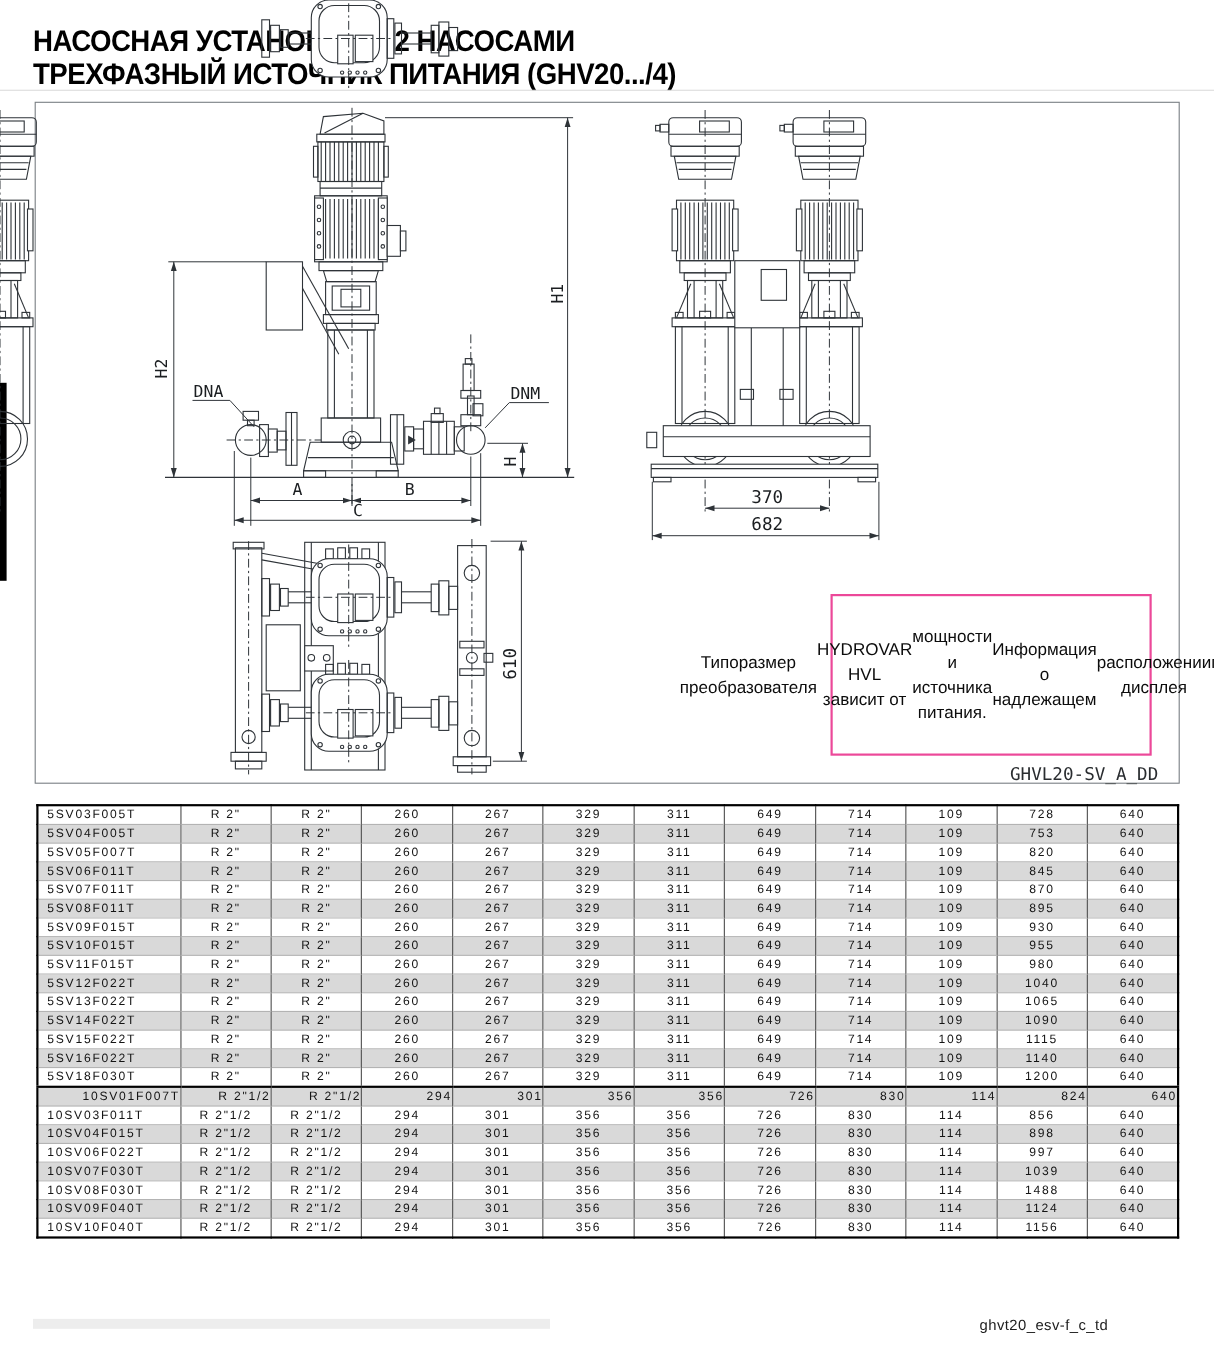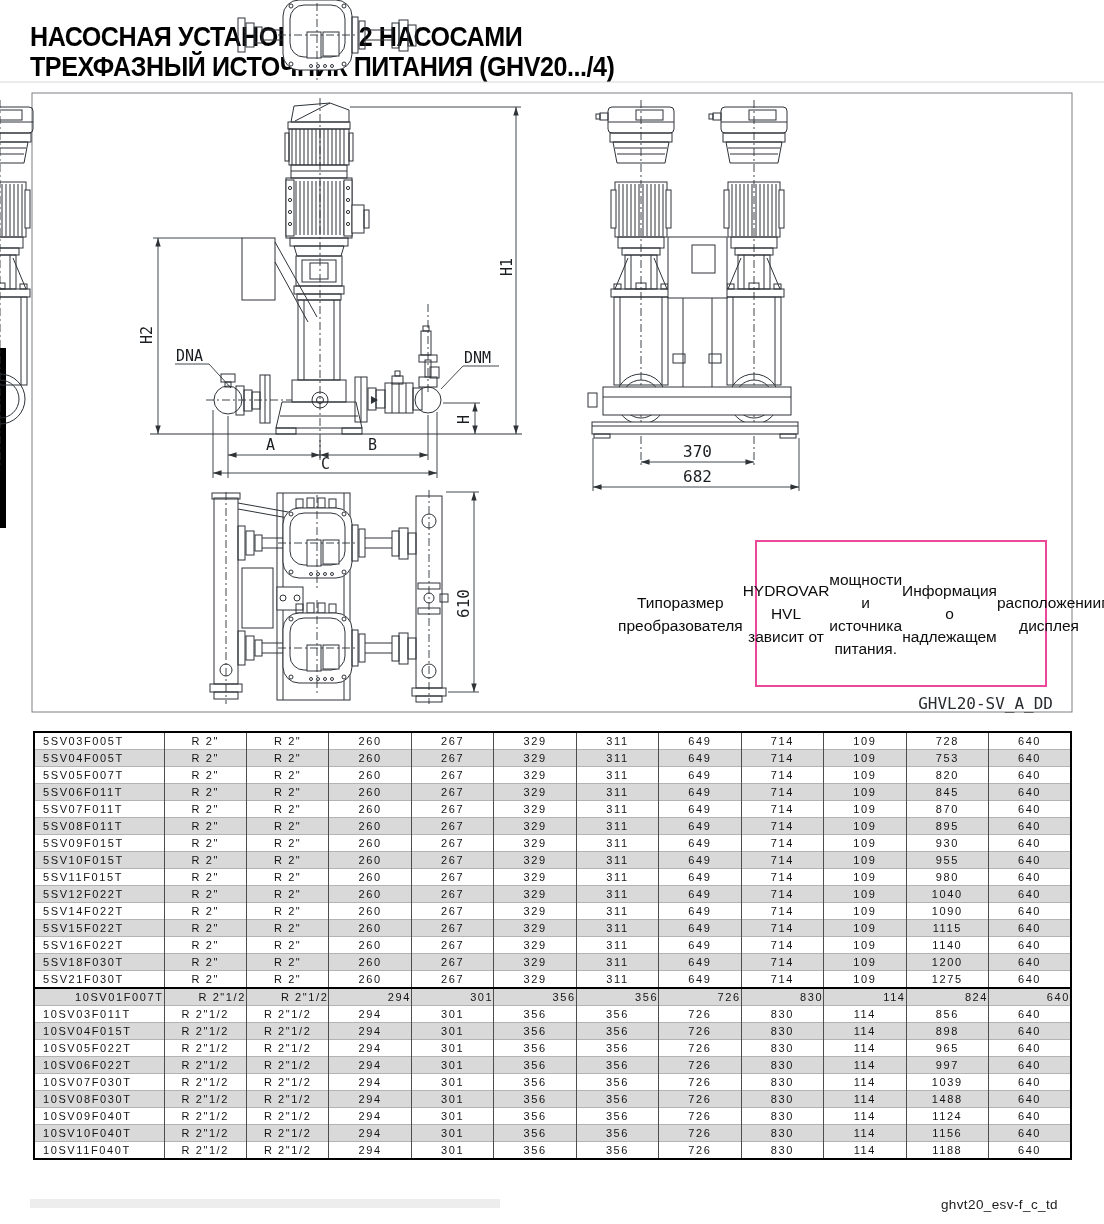--- a/index.html
+++ b/index.html
@@ -42,21 +42,21 @@
   #dimtable td{
     height:16px;padding:0;line-height:16px;text-align:center;
     border-left:1px solid #4d4d4d;border-top:1px solid #b3b3b3;
     letter-spacing:1.6px;white-space:nowrap;overflow:hidden;
   }
   #dimtable td:first-child{text-align:left;padding-left:8px;border-left:none;}
   #dimtable tr:nth-child(even){background:#d9d9d9;}
   #dimtable{border:2px solid #000;}
   #dimtable tr.sep td{border-top:2px solid #000;text-align:right;}
   #footcode{
-    left:840px;top:1197px;width:218px;text-align:right;font-size:13.5px;color:#1c1c1c;
+    left:840px;top:1197px;width:218px;text-align:center;font-size:13.5px;color:#1c1c1c;
     letter-spacing:.4px;
   }
   #leftbar{left:0;top:348px;width:6px;height:180px;background:#000;}
   #bottombar{left:30px;top:1199px;width:470px;height:9px;background:#ededed;}
 </style>
 </head>
 <body>
 
 <div id="title" class="abs">
   <div>НАСОСНАЯ УСТАНОВКА С 2 НАСОСАМИ</div>
@@ -481,20 +481,34 @@
         <td>267</td>
         <td>329</td>
         <td>311</td>
         <td>649</td>
         <td>714</td>
         <td>109</td>
         <td>1040</td>
         <td>640</td>
       </tr>
       <tr>
+        <td>5SV13F022T</td>
+        <td>R 2"</td>
+        <td>R 2"</td>
+        <td>260</td>
+        <td>267</td>
+        <td>329</td>
+        <td>311</td>
+        <td>649</td>
+        <td>714</td>
+        <td>109</td>
+        <td>1065</td>
+        <td>640</td>
+      </tr>
+      <tr>
         <td>5SV14F022T</td>
         <td>R 2"</td>
         <td>R 2"</td>
         <td>260</td>
         <td>267</td>
         <td>329</td>
         <td>311</td>
         <td>649</td>
         <td>714</td>
         <td>109</td>
@@ -534,34 +548,20 @@
         <td>R 2"</td>
         <td>R 2"</td>
         <td>260</td>
         <td>267</td>
         <td>329</td>
         <td>311</td>
         <td>649</td>
         <td>714</td>
         <td>109</td>
         <td>1200</td>
-        <td>640</td>
-      </tr>
-      <tr>
-        <td>5SV21F030T</td>
-        <td>R 2"</td>
-        <td>R 2"</td>
-        <td>260</td>
-        <td>267</td>
-        <td>329</td>
-        <td>311</td>
-        <td>649</td>
-        <td>714</td>
-        <td>109</td>
-        <td>1275</td>
         <td>640</td>
       </tr>
       <tr class="sep">
         <td>10SV01F007T</td>
         <td>R 2"1/2</td>
         <td>R 2"1/2</td>
         <td>294</td>
         <td>301</td>
         <td>356</td>
         <td>356</td>
@@ -593,34 +593,20 @@
         <td>301</td>
         <td>356</td>
         <td>356</td>
         <td>726</td>
         <td>830</td>
         <td>114</td>
         <td>898</td>
         <td>640</td>
       </tr>
       <tr>
-        <td>10SV05F022T</td>
-        <td>R 2"1/2</td>
-        <td>R 2"1/2</td>
-        <td>294</td>
-        <td>301</td>
-        <td>356</td>
-        <td>356</td>
-        <td>726</td>
-        <td>830</td>
-        <td>114</td>
-        <td>965</td>
-        <td>640</td>
-      </tr>
-      <tr>
         <td>10SV06F022T</td>
         <td>R 2"1/2</td>
         <td>R 2"1/2</td>
         <td>294</td>
         <td>301</td>
         <td>356</td>
         <td>356</td>
         <td>726</td>
         <td>830</td>
         <td>114</td>
@@ -674,32 +660,18 @@
         <td>R 2"1/2</td>
         <td>R 2"1/2</td>
         <td>294</td>
         <td>301</td>
         <td>356</td>
         <td>356</td>
         <td>726</td>
         <td>830</td>
         <td>114</td>
         <td>1156</td>
-        <td>640</td>
-      </tr>
-      <tr>
-        <td>10SV11F040T</td>
-        <td>R 2"1/2</td>
-        <td>R 2"1/2</td>
-        <td>294</td>
-        <td>301</td>
-        <td>356</td>
-        <td>356</td>
-        <td>726</td>
-        <td>830</td>
-        <td>114</td>
-        <td>1188</td>
         <td>640</td>
       </tr>
     </tbody>
 </table>
 
 <div id="footcode" class="abs">ghvt20_esv-f_c_td</div>
 
 </body></html>

